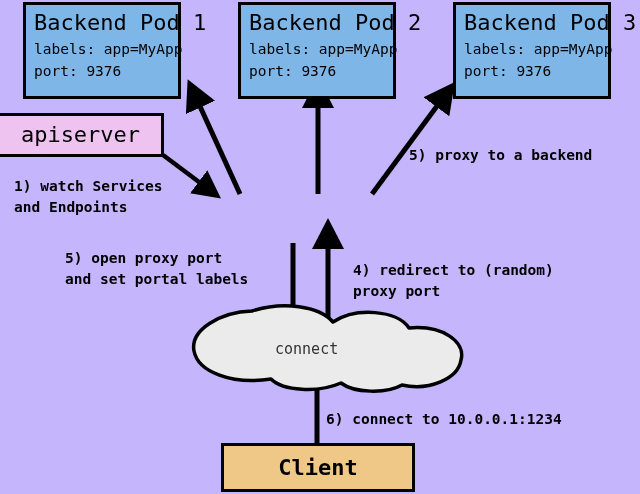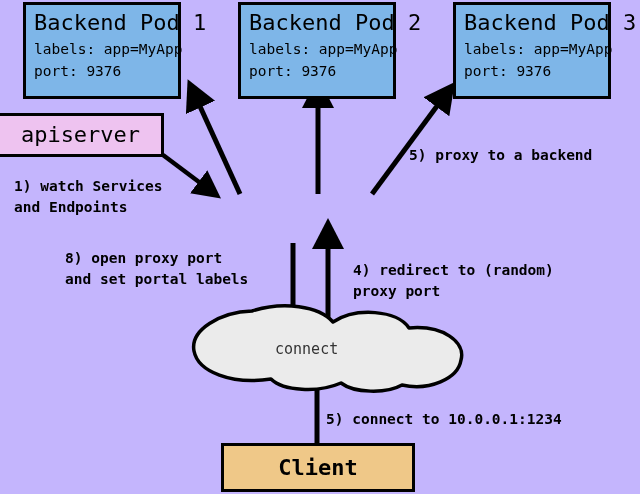--- a/index.html
+++ b/index.html
@@ -176,26 +176,26 @@
   <div class="box client-box" style="left:221px; top:443px; width:194px; height:49px;font-weight:bold;">
     <div class="client-label">Client</div>
   </div>
 
   <div class="note" style="left:14px; top:176px;">
     <div>1) watch Services</div>
     <div>and Endpoints</div>
   </div>
 
   <div class="note" style="left:65px; top:248px;">
-    <div>8) open proxy port</div>
+    <div>5) open proxy port</div>
     <div>and set portal labels</div>
   </div>
 
   <div class="note" style="left:326px; top:409px;">
-    <div>5) connect to 10.0.0.1:1234</div>
+    <div>6) connect to 10.0.0.1:1234</div>
   </div>
 
   <div class="note" style="left:353px; top:248px;margin-top:12px;">
     <div>4) redirect to (random)</div>
     <div>proxy port</div>
   </div>
 
   <div class="note" style="left:409px; top:145px;">
     <div>5) proxy to a backend</div>
   </div>

